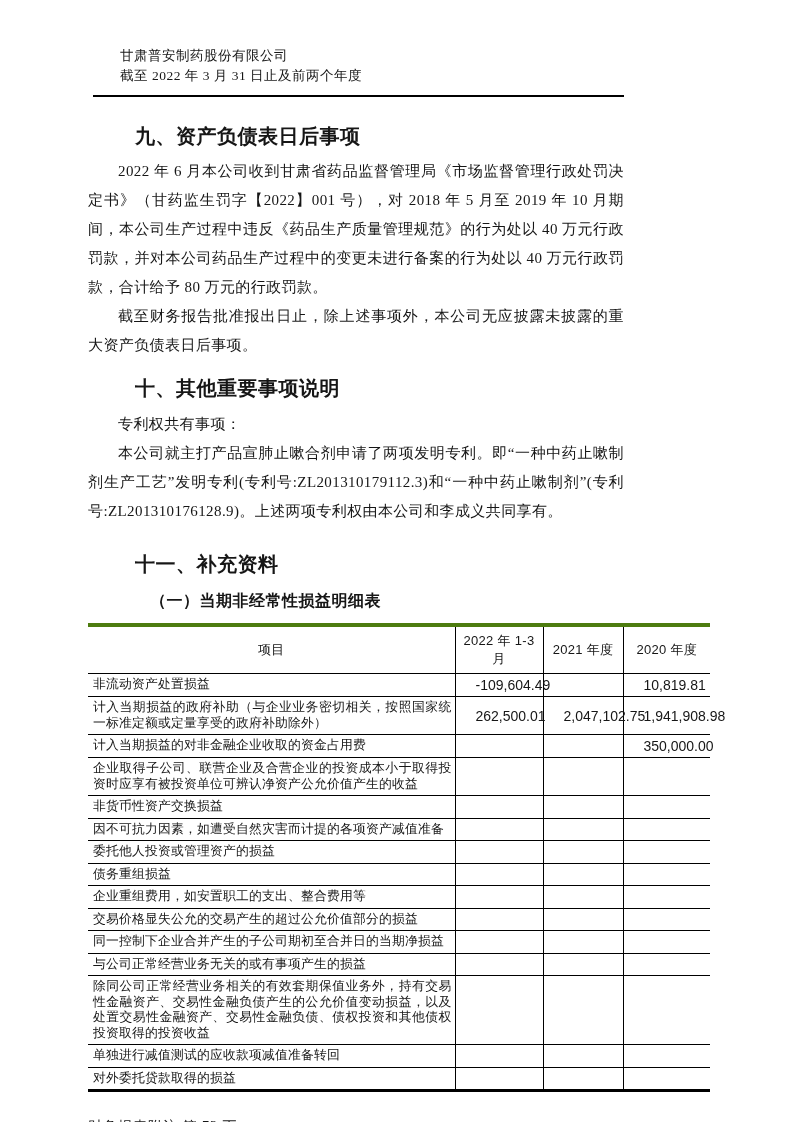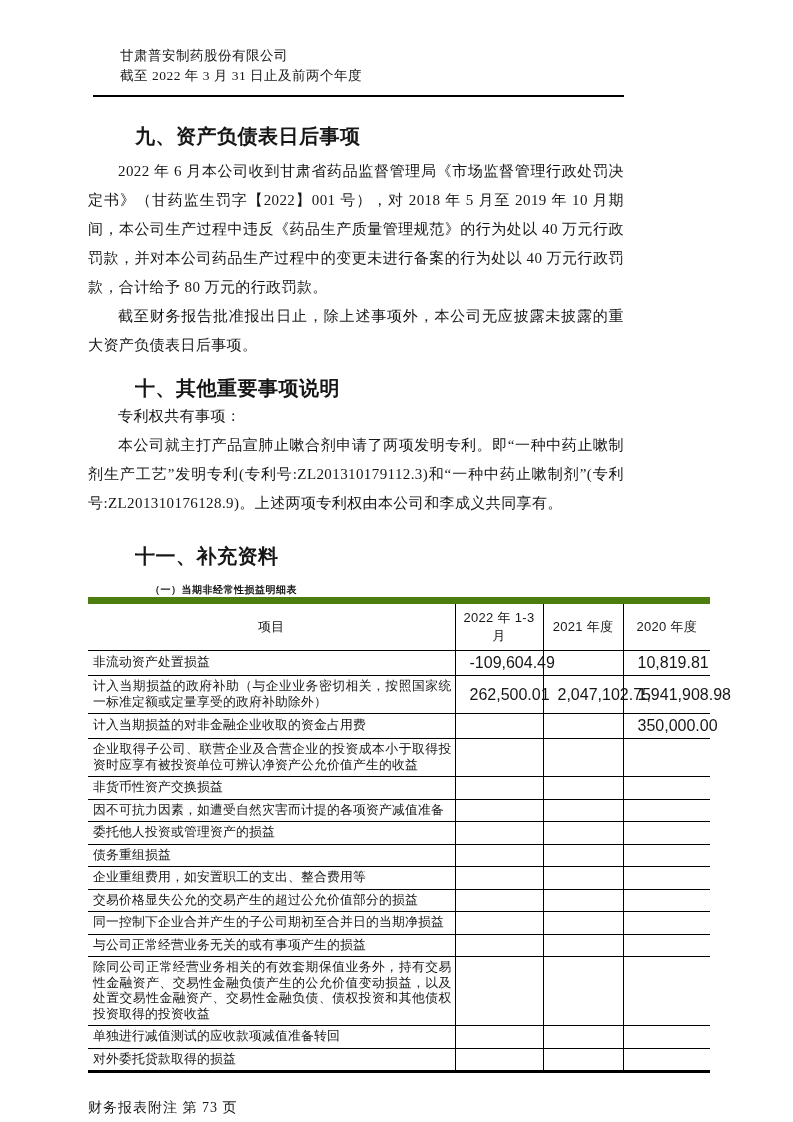--- a/index.html
+++ b/index.html
@@ -41,43 +41,44 @@
     font-size: 20px;
     font-weight: 700;
     margin: 0;
     padding-left: 47px;
     letter-spacing: 0.5px;
   }
   .sec-heading.h9  { margin-top: 26px; }
   .sec-heading.h10 { margin-top: 15px; }
   .sec-heading.h11 { margin-top: 25px; }
   .sub-heading {
-    font-size: 10px;
+    font-size: 16px;
     font-weight: 700;
     margin: 13px 0 0 0;
     padding-left: 62px;
     letter-spacing: 0.5px;
   }
   p.body-para {
     font-size: 15px;
     line-height: 29px;
     margin: 0;
     text-indent: 2em;
     text-align: justify;
     letter-spacing: 0.4px;
   }
   p.body-para.first { margin-top: 7px; }
-  p.body-para.tight { margin-top: 0; }
+  p.body-para.tight { margin-top: 8px; }
 
   
   table.nr-table {
+    margin-top: 11px;
     width: 622px;
     border-collapse: collapse;
     table-layout: fixed;
-    border-top: 7px solid #4d7c0f;
+    border-top: 4px solid #4d7c0f;
     border-bottom: 3px solid #000;
   }
   table.nr-table th,
   table.nr-table td {
     border-bottom: 1px solid #000;
     vertical-align: middle;
     box-sizing: border-box;
   }
   table.nr-table th + th,
   table.nr-table td + td {
@@ -93,23 +94,23 @@
   }
   td.item {
     font-size: 12.8px;
     line-height: 15.5px;
     padding: 3px 3px 3px 5px;
     text-align: justify;
     letter-spacing: 0.2px;
   }
   td.num {
     font-family: "Liberation Sans", sans-serif;
-    font-size: 16px;
+    font-size: 14px;
     text-align: center;
-    padding: 3px 5px 3px 14px;
+    padding: 3px 5px 3px 20px;
     white-space: nowrap;
   }
 
   
   .page-footer {
     margin-top: 26px;
     text-align: left;
     font-size: 14px;
     letter-spacing: 1px;
   }

